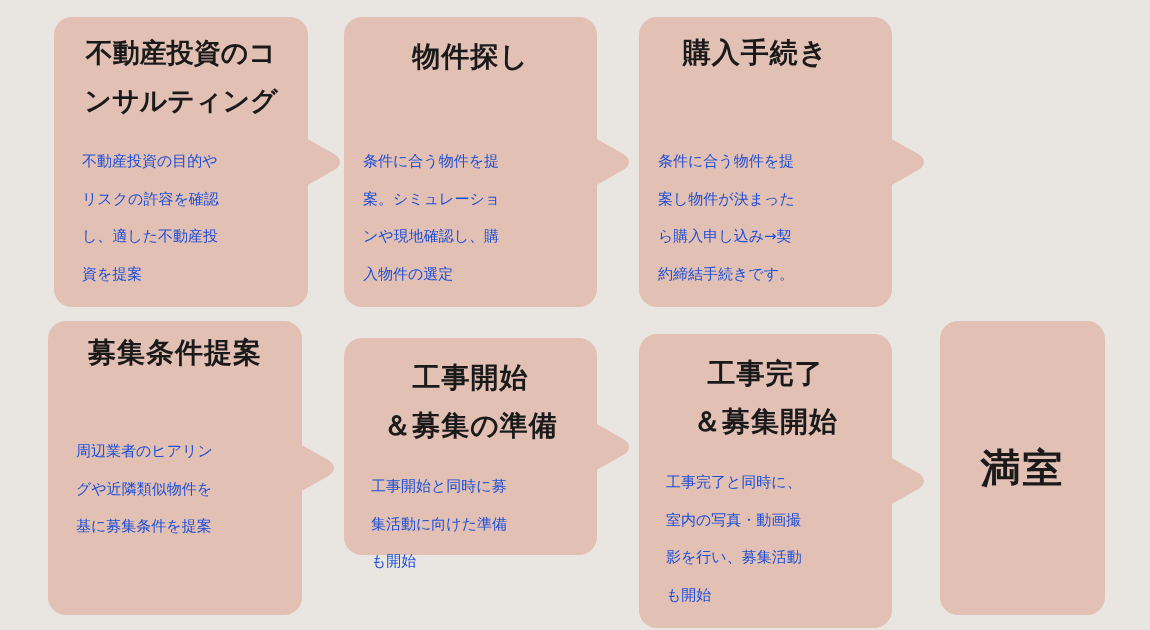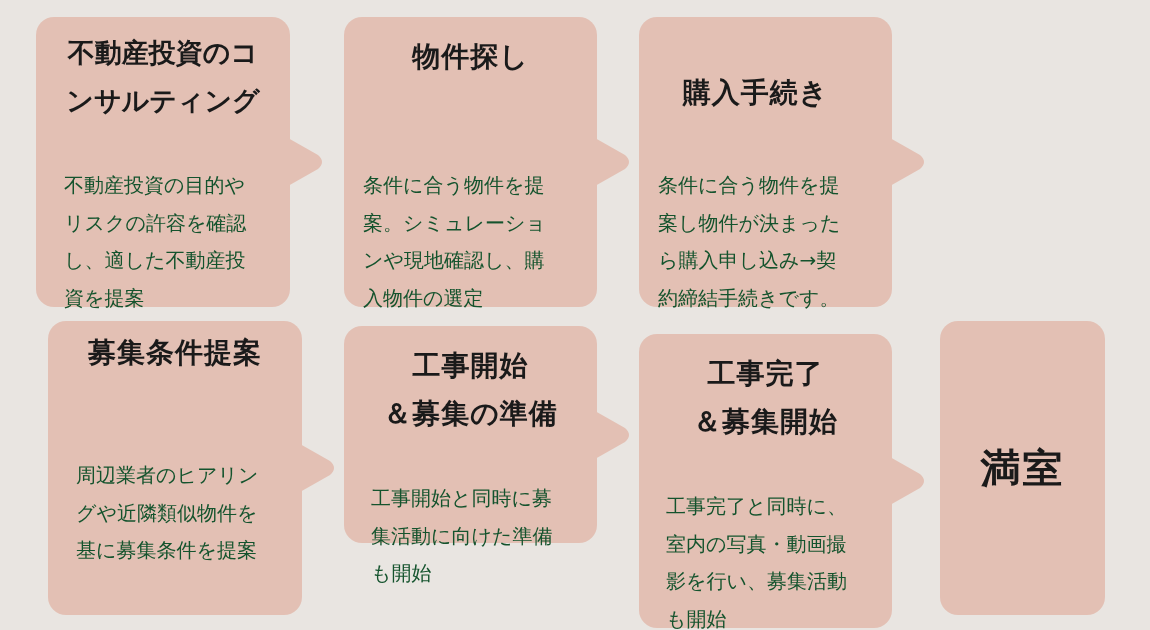--- a/index.html
+++ b/index.html
@@ -36,41 +36,40 @@
     right: 0;
     text-align: center;
     font-weight: bold;
     font-size: 28px;
     line-height: 48px;
     letter-spacing: 1px;
     white-space: pre-line;
   }
   .step .desc {
     position: absolute;
-    font-size: 20px;
+    font-size: 15px;
     line-height: 37.5px;
     white-space: pre-line;
-    color: #14532d;
-    margin-top: 24px;
+    color: #1d4ed8;
   }
   .final-title {
     position: absolute;
     left: 0; right: 0;
     top: 50%;
     transform: translateY(-50%);
     text-align: center;
     font-weight: bold;
     font-size: 40px;
     letter-spacing: 2px;
   }
 </style>
 </head>
 <body>
 
-<div class="step" style="left:36px; top:17px; width:254px; height:290px;">
+<div class="step" style="left:54px; top:17px; width:254px; height:290px;">
   <div class="title" style="top:12px; font-size:27px; letter-spacing:0;">不動産投資のコ
 ンサルティング</div>
   <div class="desc" style="left:28px; top:126px;">不動産投資の目的や
 リスクの許容を確認
 し、適した不動産投
 資を提案</div>
   <div class="arrow">
     <svg width="36" height="76" viewBox="0 0 36 76">
         <path d="M0 0 L0 76 L0 62 L30 45 Q38 38 30 31 L0 14 Z" fill="#E3C0B4"></path>
       </svg>
@@ -84,21 +83,21 @@
 ンや現地確認し、購
 入物件の選定</div>
   <div class="arrow">
     <svg width="36" height="76" viewBox="0 0 36 76">
         <path d="M0 0 L0 76 L0 62 L30 45 Q38 38 30 31 L0 14 Z" fill="#E3C0B4"></path>
       </svg>
   </div>
 </div>
 
 <div class="step" style="left:639px; top:17px; width:253px; height:290px;">
-  <div class="title" style="top:12px; left:-20px;margin-top:40px;">購入手続き</div>
+  <div class="title" style="top:12px; left:-20px;">購入手続き</div>
   <div class="desc" style="left:19px; top:126px;">条件に合う物件を提
 案し物件が決まった
 ら購入申し込み→契
 約締結手続きです。</div>
   <div class="arrow">
     <svg width="36" height="76" viewBox="0 0 36 76">
         <path d="M0 0 L0 76 L0 62 L30 45 Q38 38 30 31 L0 14 Z" fill="#E3C0B4"></path>
       </svg>
   </div>
 </div>
@@ -108,21 +107,21 @@
   <div class="desc" style="left:28px; top:112px;">周辺業者のヒアリン
 グや近隣類似物件を
 基に募集条件を提案</div>
   <div class="arrow">
     <svg width="36" height="76" viewBox="0 0 36 76">
         <path d="M0 0 L0 76 L0 62 L30 45 Q38 38 30 31 L0 14 Z" fill="#E3C0B4"></path>
       </svg>
   </div>
 </div>
 
-<div class="step" style="left:344px; top:326px; width:253px; height:217px;">
+<div class="step" style="left:344px; top:338px; width:253px; height:217px;">
   <div class="title" style="top:16px;">工事開始
 ＆募集の準備</div>
   <div class="desc" style="left:27px; top:130px;">工事開始と同時に募
 集活動に向けた準備
 も開始</div>
   <div class="arrow">
     <svg width="36" height="76" viewBox="0 0 36 76">
         <path d="M0 0 L0 76 L0 62 L30 45 Q38 38 30 31 L0 14 Z" fill="#E3C0B4"></path>
       </svg>
   </div>

